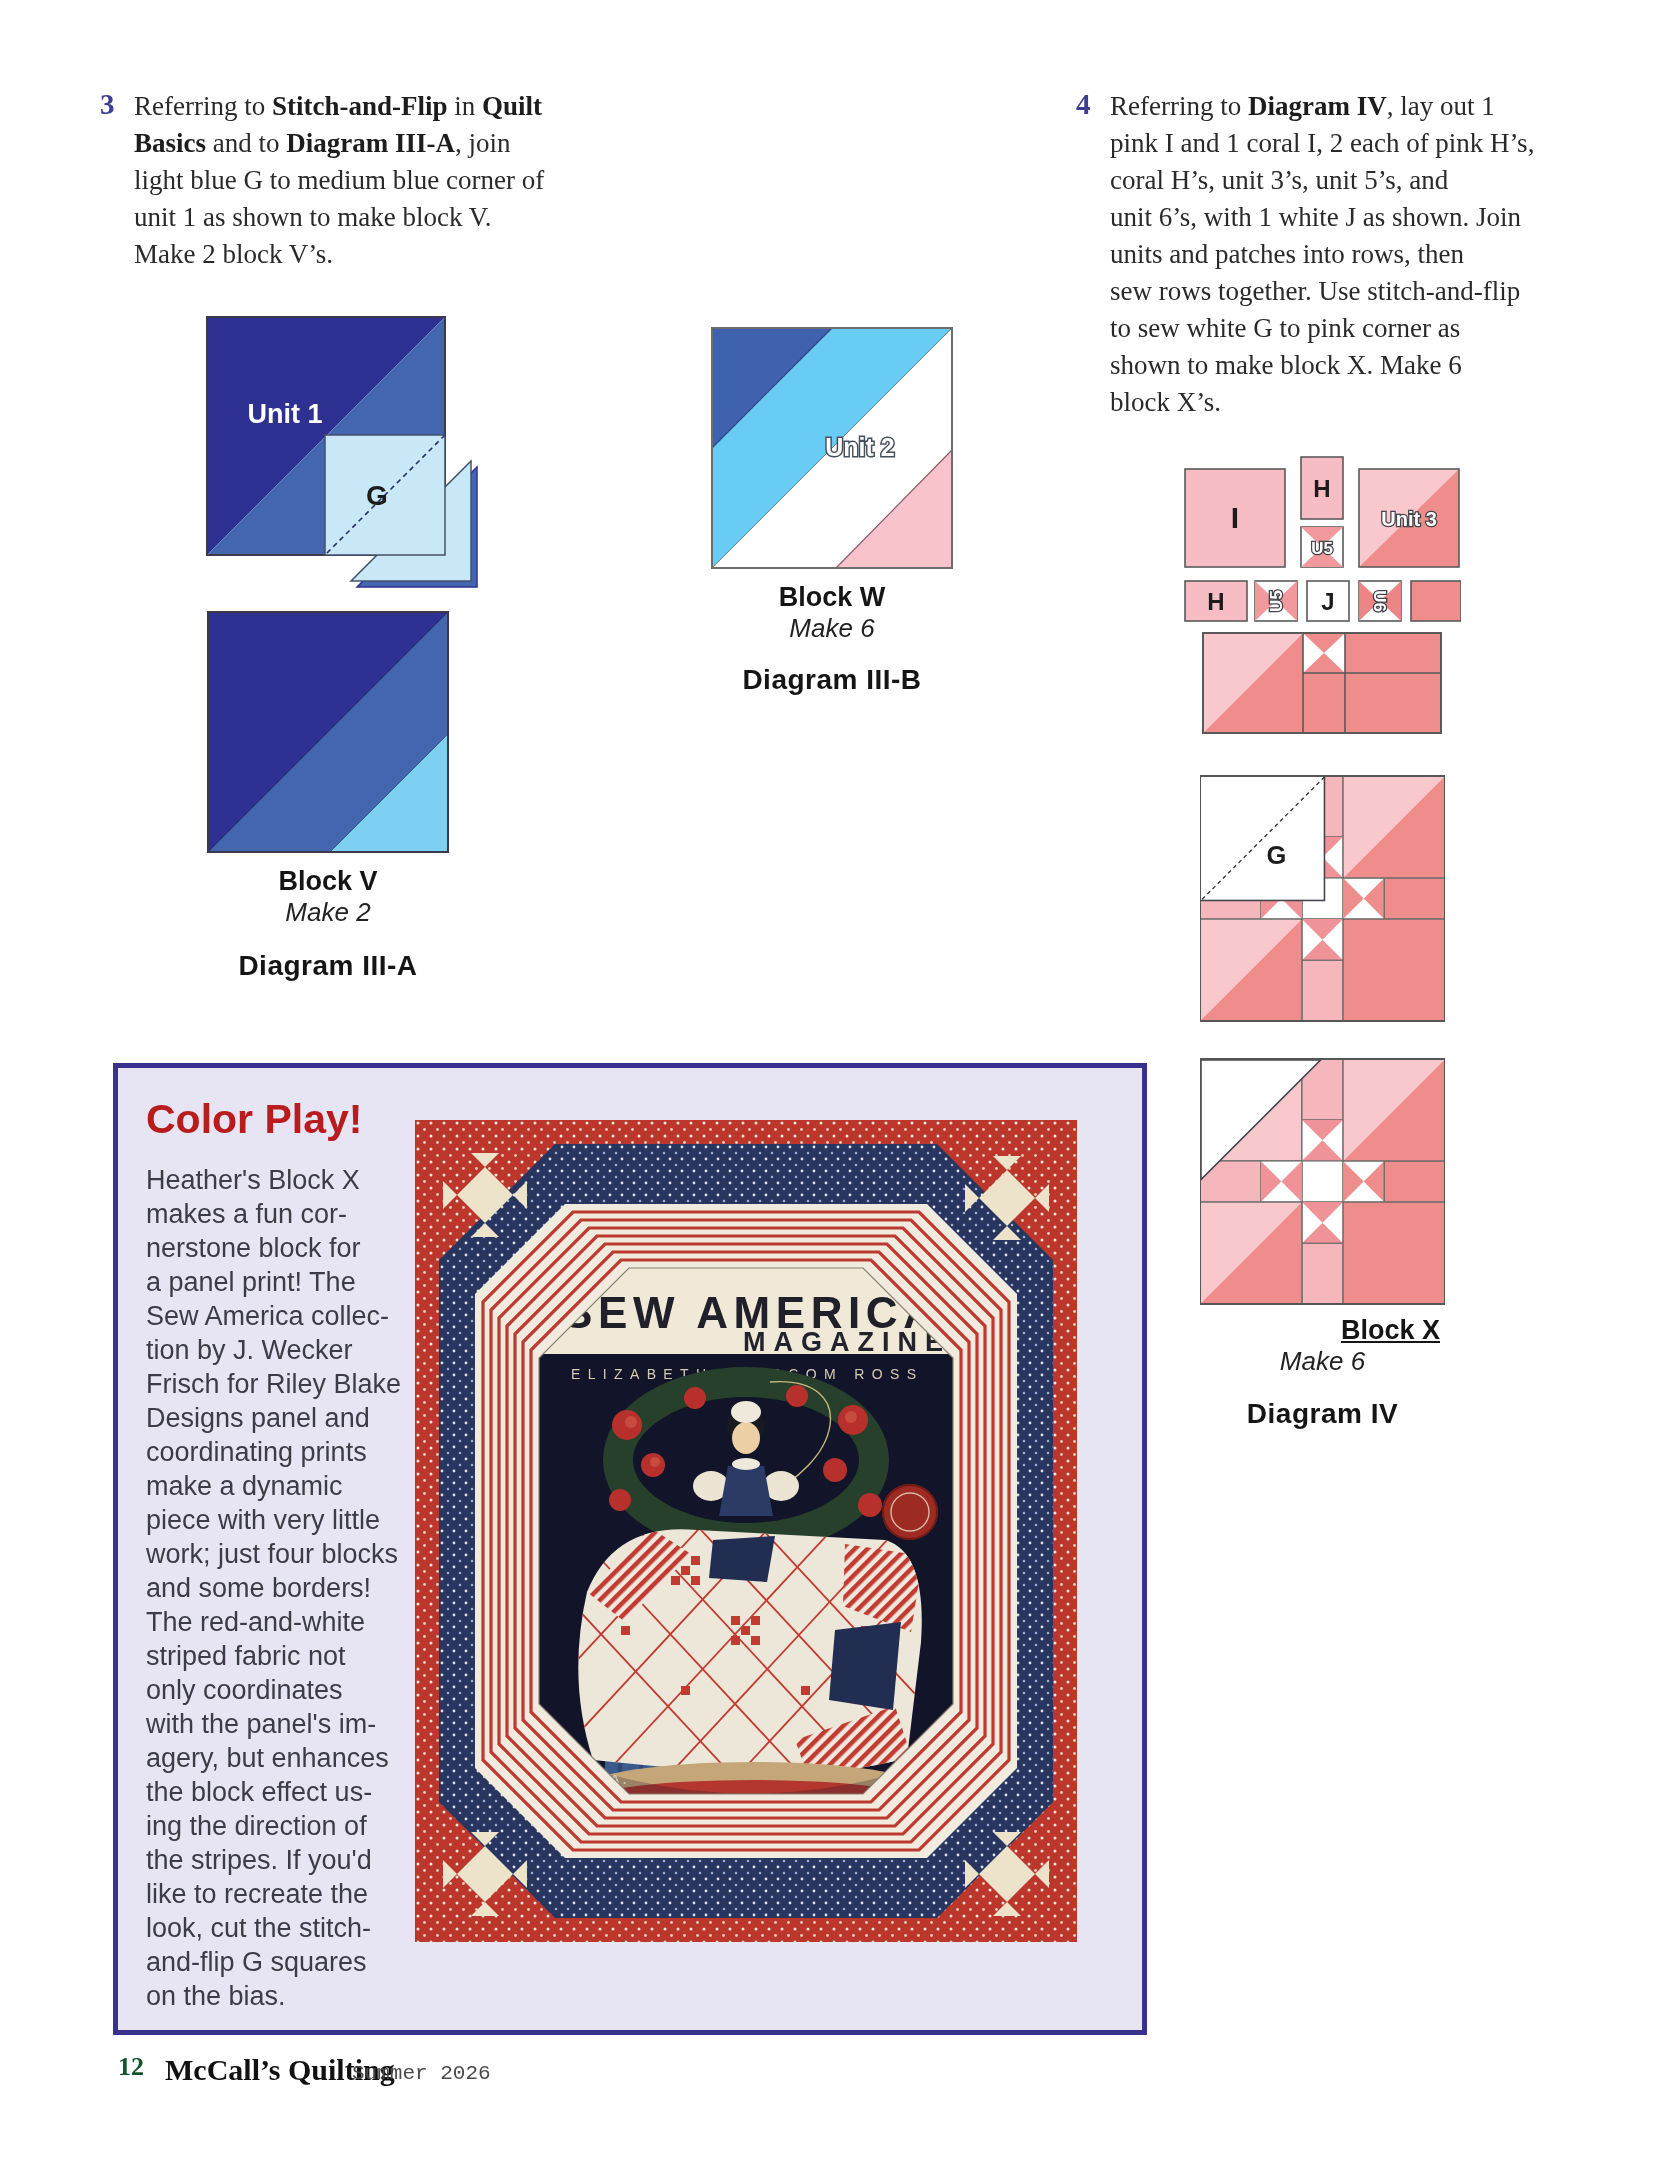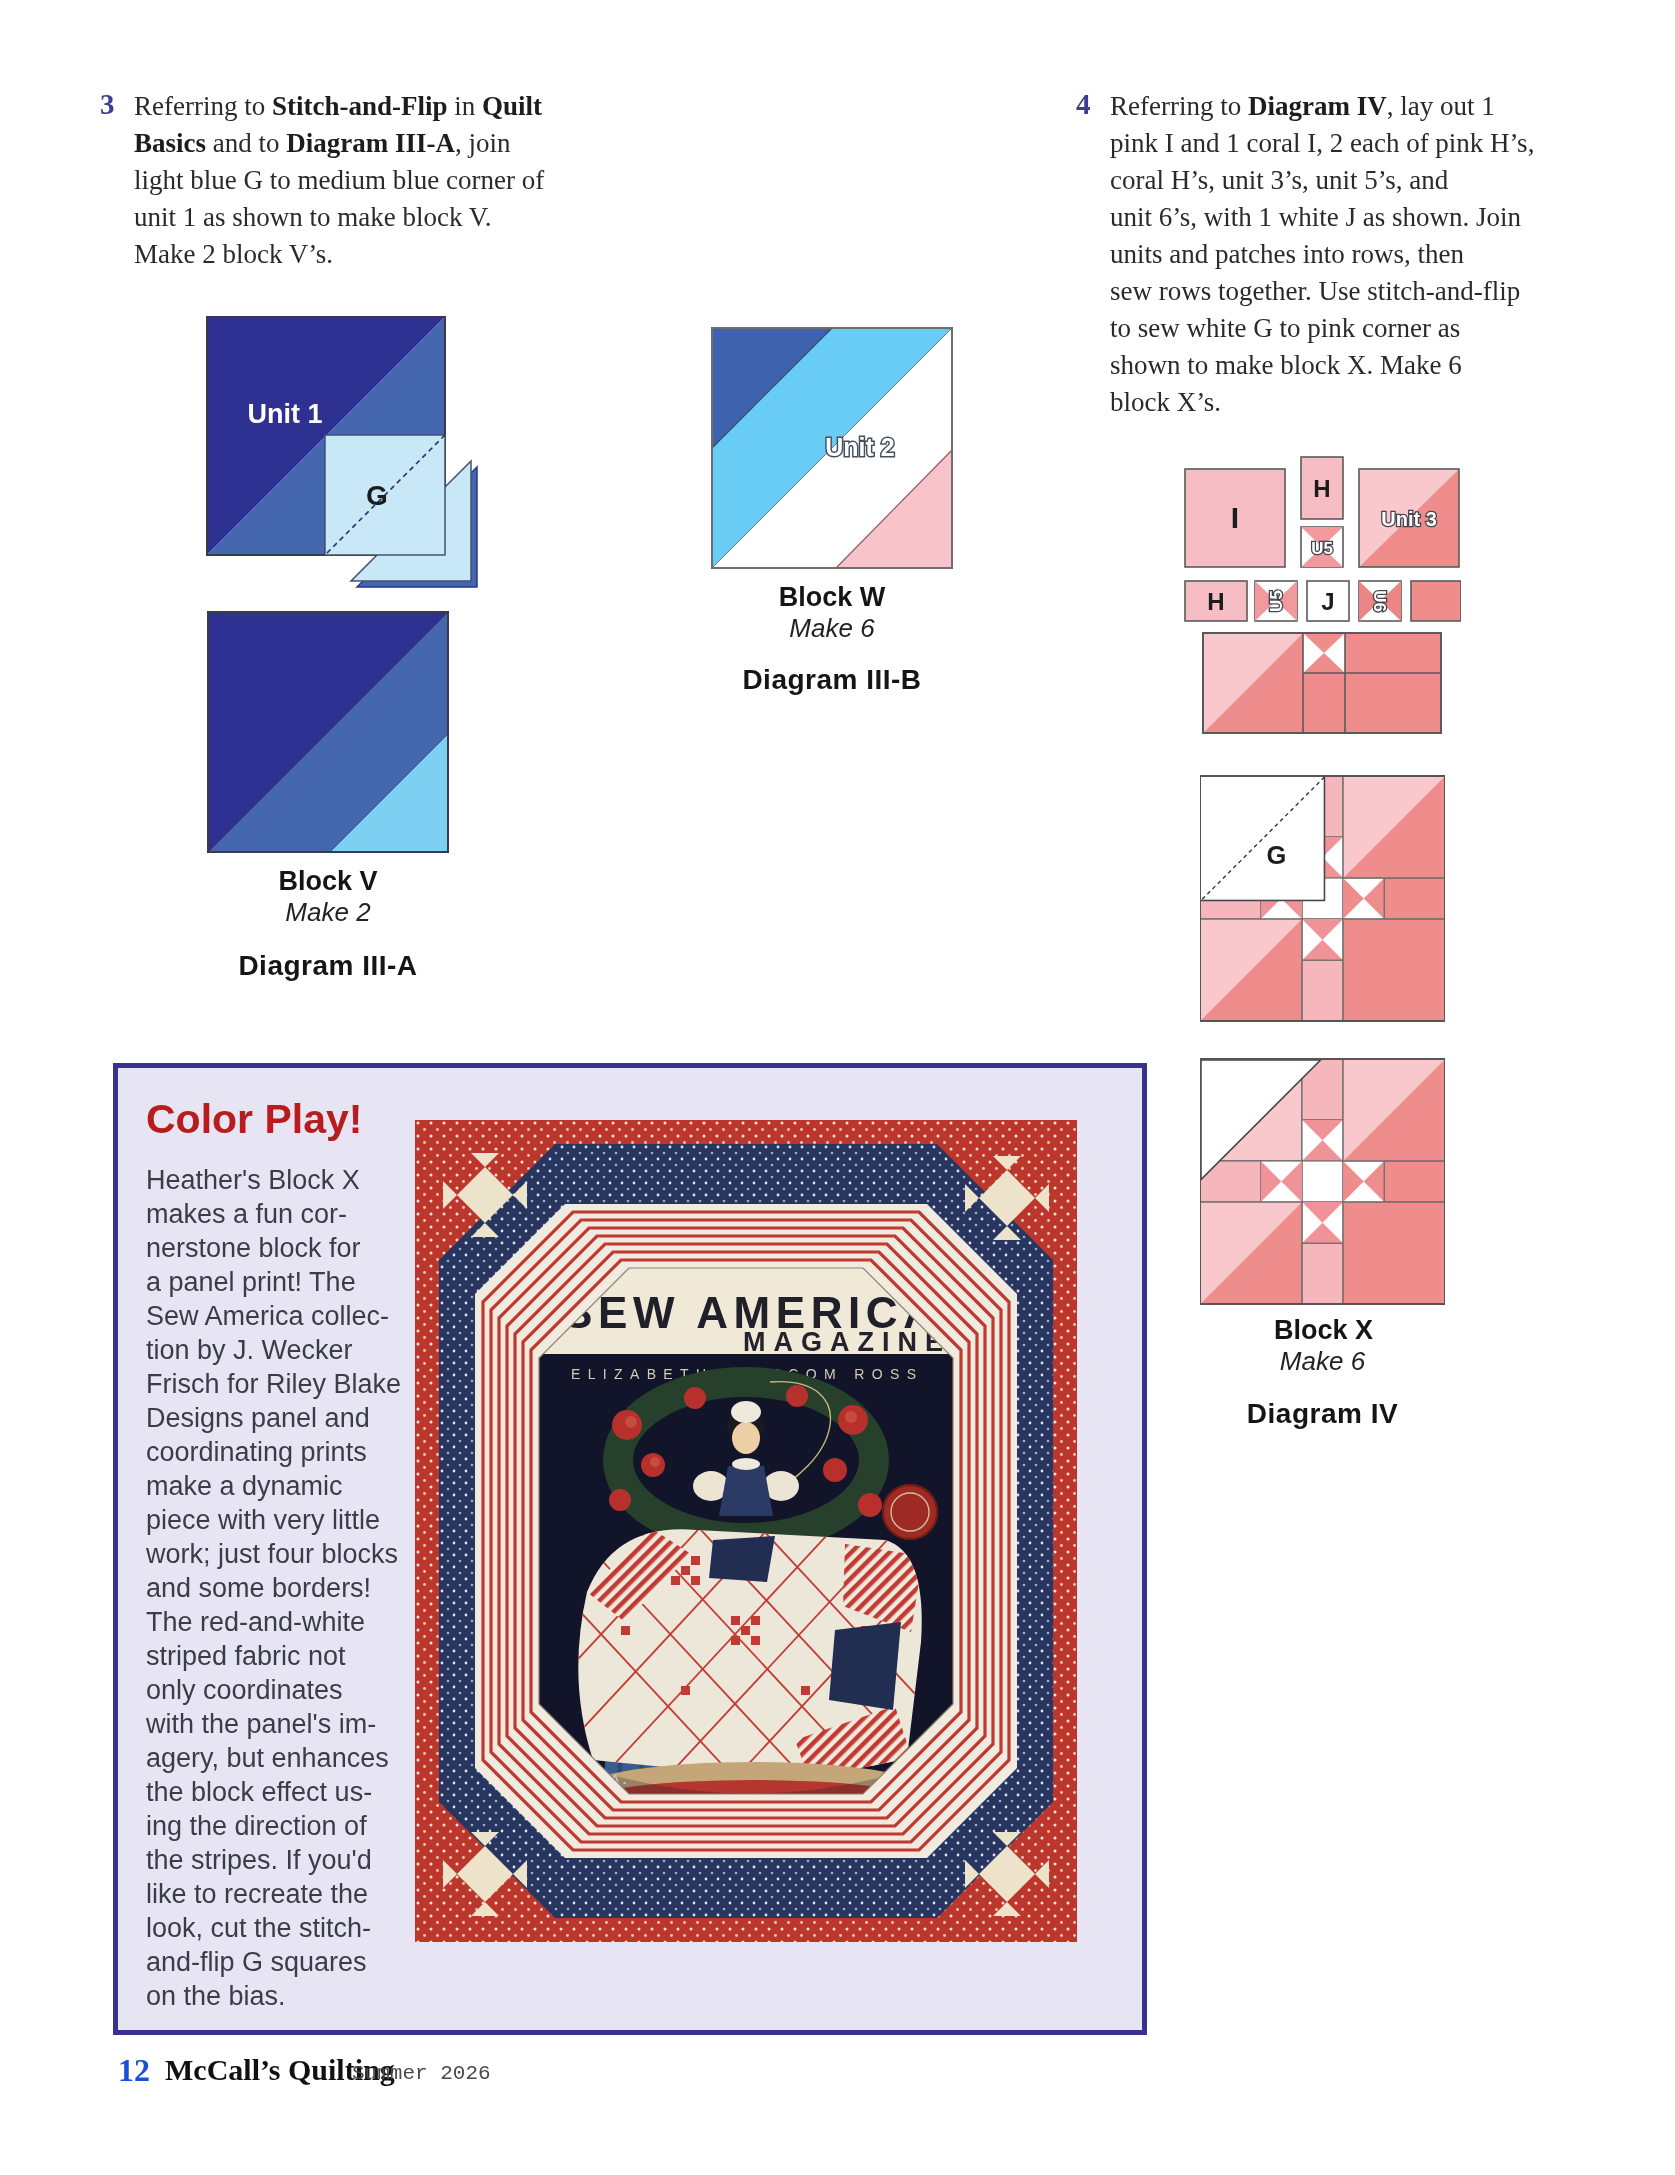--- a/index.html
+++ b/index.html
@@ -17,21 +17,21 @@
   .dlab.cap{font-weight:bold;font-size:28px;letter-spacing:.5px;}
   
   .cp-box{left:113px;top:1063px;width:1034px;height:972px;background:#e7e5f4;
           border:5px solid #39318f;box-sizing:border-box;}
   .cp-title{position:absolute;left:28px;top:28px;font-family:"Liberation Sans","DejaVu Sans",sans-serif;
             font-weight:bold;font-size:41px;color:#b91c1c;}
   .cp-body{position:absolute;left:28px;top:95px;width:300px;
            font-family:"Liberation Sans","DejaVu Sans",sans-serif;
            font-size:27px;line-height:34px;color:#3c3c46;}
   
-  .f-num{font-weight:bold;font-size:32px;color:#1d4ed8;}
+  .f-num{font-weight:bold;font-size:26px;color:#14532d;}
   .f-mag{font-weight:bold;font-size:30px;color:#111;}
   .f-issue{font-family:Liberation Mono, monospace;font-size:21px;color:#4a4a4a;text-align:center;}
   svg{display:block;}
   svg text{font-family:"Liberation Sans","DejaVu Sans",sans-serif;}
 </style>
 </head>
 <body>
 
 <div class="page">
 
@@ -199,21 +199,21 @@
         <polygon points="104,146 104,250 0,250" fill="#ee8d8b"></polygon>
         <rect x="146" y="146" width="104" height="104" fill="#ee8d8b"></rect>
       </g>
       <rect x="146" y="0" width="104" height="104" fill="none"></rect>
       <rect x="0" y="146" width="104" height="104" fill="none"></rect>
       <rect x="146" y="146" width="104" height="104" fill="none"></rect>
     </g>
     <polygon points="1,1 123,1 1,123" fill="#ffffff" stroke="#44444c" stroke-width="1.6"></polygon>
     <rect x="0" y="0" width="250" height="250" fill="none" stroke="#555" stroke-width="2"></rect>
   </svg>
-  <div class="abs dlab block" style="left:1201px;top:1315px;width:245px;">Block X</div>
+  <div class="abs dlab block" style="left:1268px;top:1315px;width:245px;text-decoration:underline;">Block X</div>
   <div class="abs dlab make" style="left:1200px;top:1346px;width:245px;">Make 6</div>
   <div class="abs dlab cap" style="left:1200px;top:1398px;width:245px;">Diagram IV</div>
 
   <div class="abs cp-box">
     <div class="cp-title">Color Play!</div>
     <div class="cp-body">
         <div>Heather's Block X</div>
         <div>makes a fun cor-</div>
         <div>nerstone block for</div>
         <div>a panel print! The</div>

